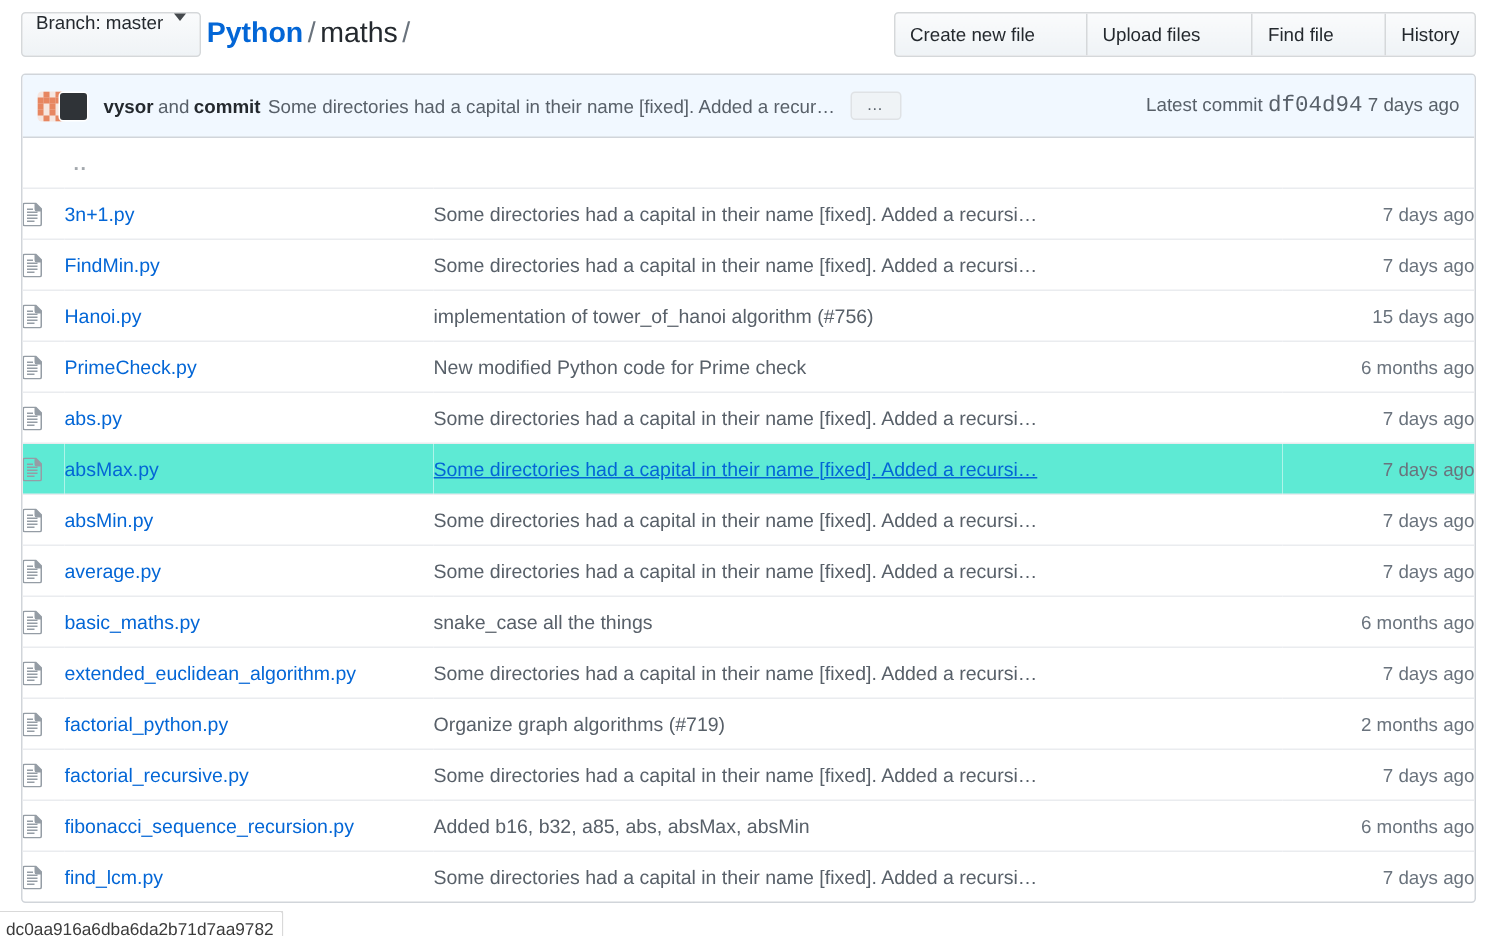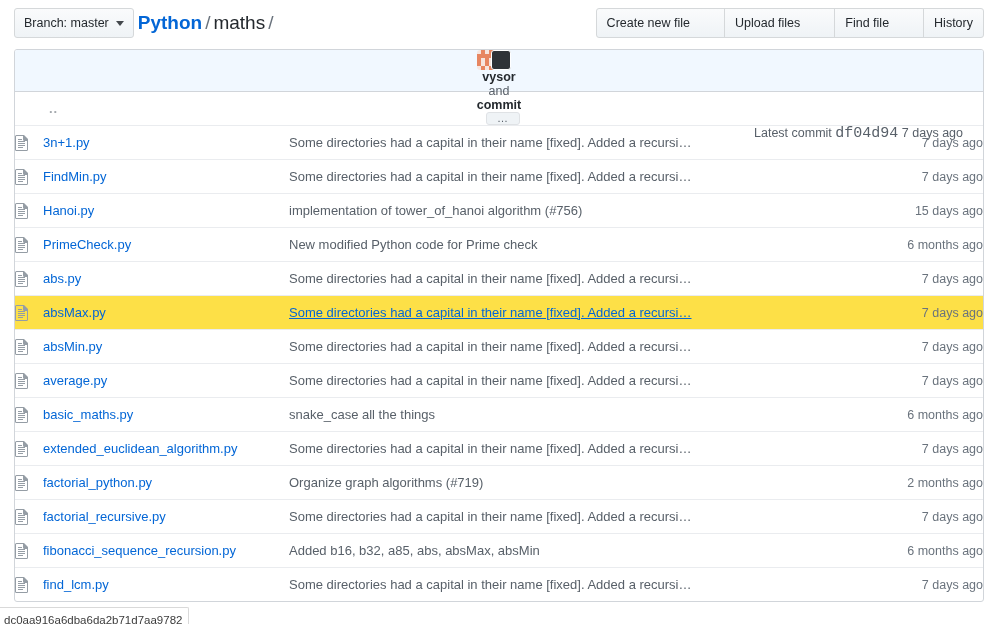--- a/index.html
+++ b/index.html
@@ -26,21 +26,21 @@
     top: 0; left: 0; right: 0;
     height: 46px;
     display: flex;
     align-items: center;
     padding: 0 14px;
     box-sizing: border-box;
   }
 
   .branch-btn {
     display: inline-flex;
-    align-items: center;
+    align-items: flex-start;
     gap: 5px;
     height: 28px;
     padding: 0 9px;
     border: 1px solid #d5d8da;
     border-radius: 3px;
     background: linear-gradient(#fafbfc, #eff3f6);
     color: #24292e;
     font-size: 12.5px;
     line-height: 1;
     white-space: nowrap;
@@ -111,26 +111,25 @@
     background: #fff;
     box-sizing: border-box;
     overflow: hidden;
   }
 
   .commit-head {
     display: flex;
     align-items: center;
     background: #f1f8ff;
     border-bottom: 1px solid #d1d5da;
-    padding: 0 20px;
+    padding: 0 10px;
     height: 42px;
     font-size: 12.5px;
     color: #586069;
     box-sizing: border-box;
-    flex-direction: column;
   }
 
   .avatars {
     position: relative;
     width: 38px;
     height: 20px;
     flex: 0 0 auto;
     margin-right: 6px;
   }
   .avatar {
@@ -195,21 +194,21 @@
   }
 
   table.files {
     width: 100%;
     border-collapse: collapse;
     table-layout: fixed;
     font-size: 13px;
   }
   table.files tr { border-top: 1px solid #eaecef; }
   table.files tr:first-child { border-top: none; }
-  table.files tr.hovered { background: #fde047; }
+  table.files tr.hovered { background: #5eead4; }
 
   table.files td {
     padding: 0;
     height: 33px;
     vertical-align: middle;
     color: #24292e;
     overflow: hidden;
   }
 
   td.c-icon  { width: 28px;  padding-left: 10px; }

